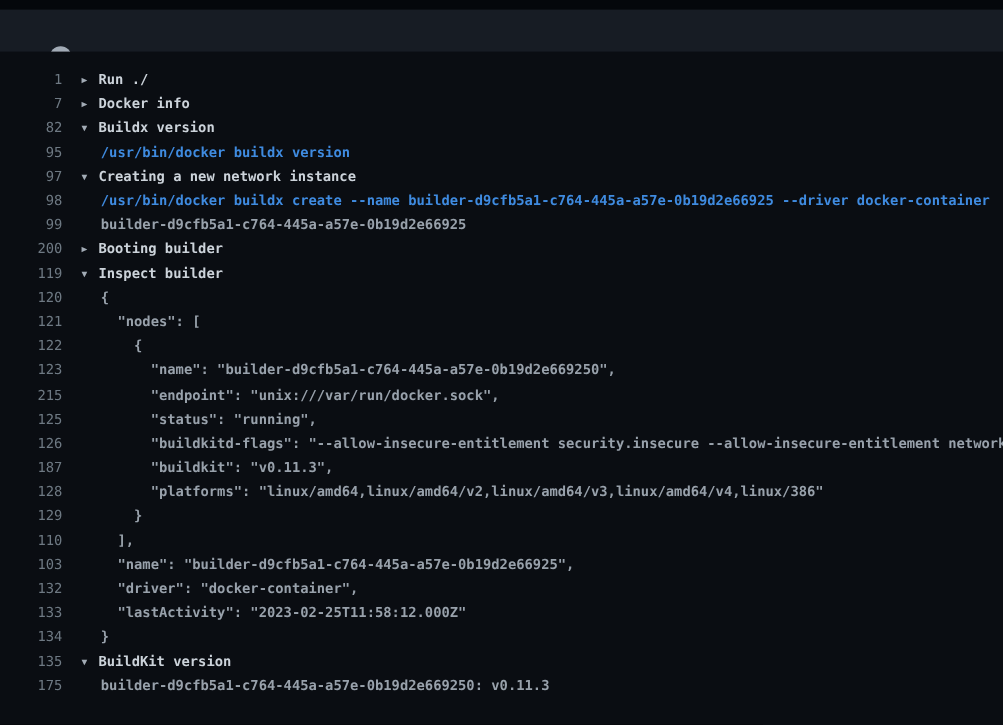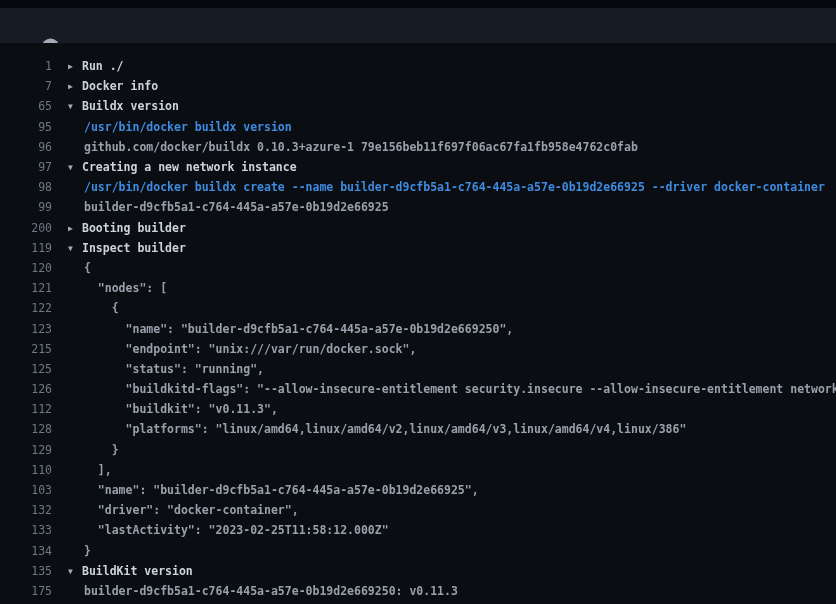--- a/index.html
+++ b/index.html
@@ -116,36 +116,35 @@
         <circle cx="9.5" cy="9.5" r="9" fill="#a2abb6"></circle>
         <path d="M5.6 9.8l2.5 2.5 5.2-5.6" fill="none" stroke="#171c24" stroke-width="2" stroke-linecap="round" stroke-linejoin="round"></path>
       </svg>
     </span>
     <span class="step-title">Set up Docker Buildx</span>
   </div>
 
   <div class="log" id="log">
       <div class="row group"><span class="ln">1</span><span class="txt"><span class="marker">▶</span><span class="label">Run ./</span></span></div>
       <div class="row group"><span class="ln">7</span><span class="txt"><span class="marker">▶</span><span class="label">Docker info</span></span></div>
-      <div class="row group"><span class="ln">65</span><span class="txt"><span class="marker">▼</span><span class="label">Buildx version</span></span></div>
+      <div class="row group"><span class="ln">82</span><span class="txt"><span class="marker">▼</span><span class="label">Buildx version</span></span></div>
       <div class="row cmd"><span class="ln">95</span><span class="txt">/usr/bin/docker buildx version</span></div>
-      <div class="row out"><span class="ln">96</span><span class="txt">github.com/docker/buildx 0.10.3+azure-1 79e156beb11f697f06ac67fa1fb958e4762c0fab</span></div>
       <div class="row group"><span class="ln">97</span><span class="txt"><span class="marker">▼</span><span class="label">Creating a new network instance</span></span></div>
       <div class="row cmd"><span class="ln">98</span><span class="txt">/usr/bin/docker buildx create --name builder-d9cfb5a1-c764-445a-a57e-0b19d2e66925 --driver docker-container</span></div>
       <div class="row out"><span class="ln">99</span><span class="txt">builder-d9cfb5a1-c764-445a-a57e-0b19d2e66925</span></div>
       <div class="row group"><span class="ln">200</span><span class="txt"><span class="marker">▶</span><span class="label">Booting builder</span></span></div>
       <div class="row group"><span class="ln">119</span><span class="txt"><span class="marker">▼</span><span class="label">Inspect builder</span></span></div>
       <div class="row out"><span class="ln">120</span><span class="txt">{</span></div>
       <div class="row out"><span class="ln">121</span><span class="txt">  "nodes": [</span></div>
       <div class="row out"><span class="ln">122</span><span class="txt">    {</span></div>
       <div class="row out"><span class="ln">123</span><span class="txt">      "name": "builder-d9cfb5a1-c764-445a-a57e-0b19d2e669250",</span></div>
       <div class="row out"><span class="ln">215</span><span class="txt">      "endpoint": "unix:///var/run/docker.sock",</span></div>
       <div class="row out"><span class="ln">125</span><span class="txt">      "status": "running",</span></div>
       <div class="row out"><span class="ln">126</span><span class="txt">      "buildkitd-flags": "--allow-insecure-entitlement security.insecure --allow-insecure-entitlement network</span></div>
-      <div class="row out"><span class="ln">112</span><span class="txt">      "buildkit": "v0.11.3",</span></div>
+      <div class="row out"><span class="ln">187</span><span class="txt">      "buildkit": "v0.11.3",</span></div>
       <div class="row out"><span class="ln">128</span><span class="txt">      "platforms": "linux/amd64,linux/amd64/v2,linux/amd64/v3,linux/amd64/v4,linux/386"</span></div>
       <div class="row out"><span class="ln">129</span><span class="txt">    }</span></div>
       <div class="row out"><span class="ln">110</span><span class="txt">  ],</span></div>
       <div class="row out"><span class="ln">103</span><span class="txt">  "name": "builder-d9cfb5a1-c764-445a-a57e-0b19d2e66925",</span></div>
       <div class="row out"><span class="ln">132</span><span class="txt">  "driver": "docker-container",</span></div>
       <div class="row out"><span class="ln">133</span><span class="txt">  "lastActivity": "2023-02-25T11:58:12.000Z"</span></div>
       <div class="row out"><span class="ln">134</span><span class="txt">}</span></div>
       <div class="row group"><span class="ln">135</span><span class="txt"><span class="marker">▼</span><span class="label">BuildKit version</span></span></div>
       <div class="row out"><span class="ln">175</span><span class="txt">builder-d9cfb5a1-c764-445a-a57e-0b19d2e669250: v0.11.3</span></div>
     </div>

